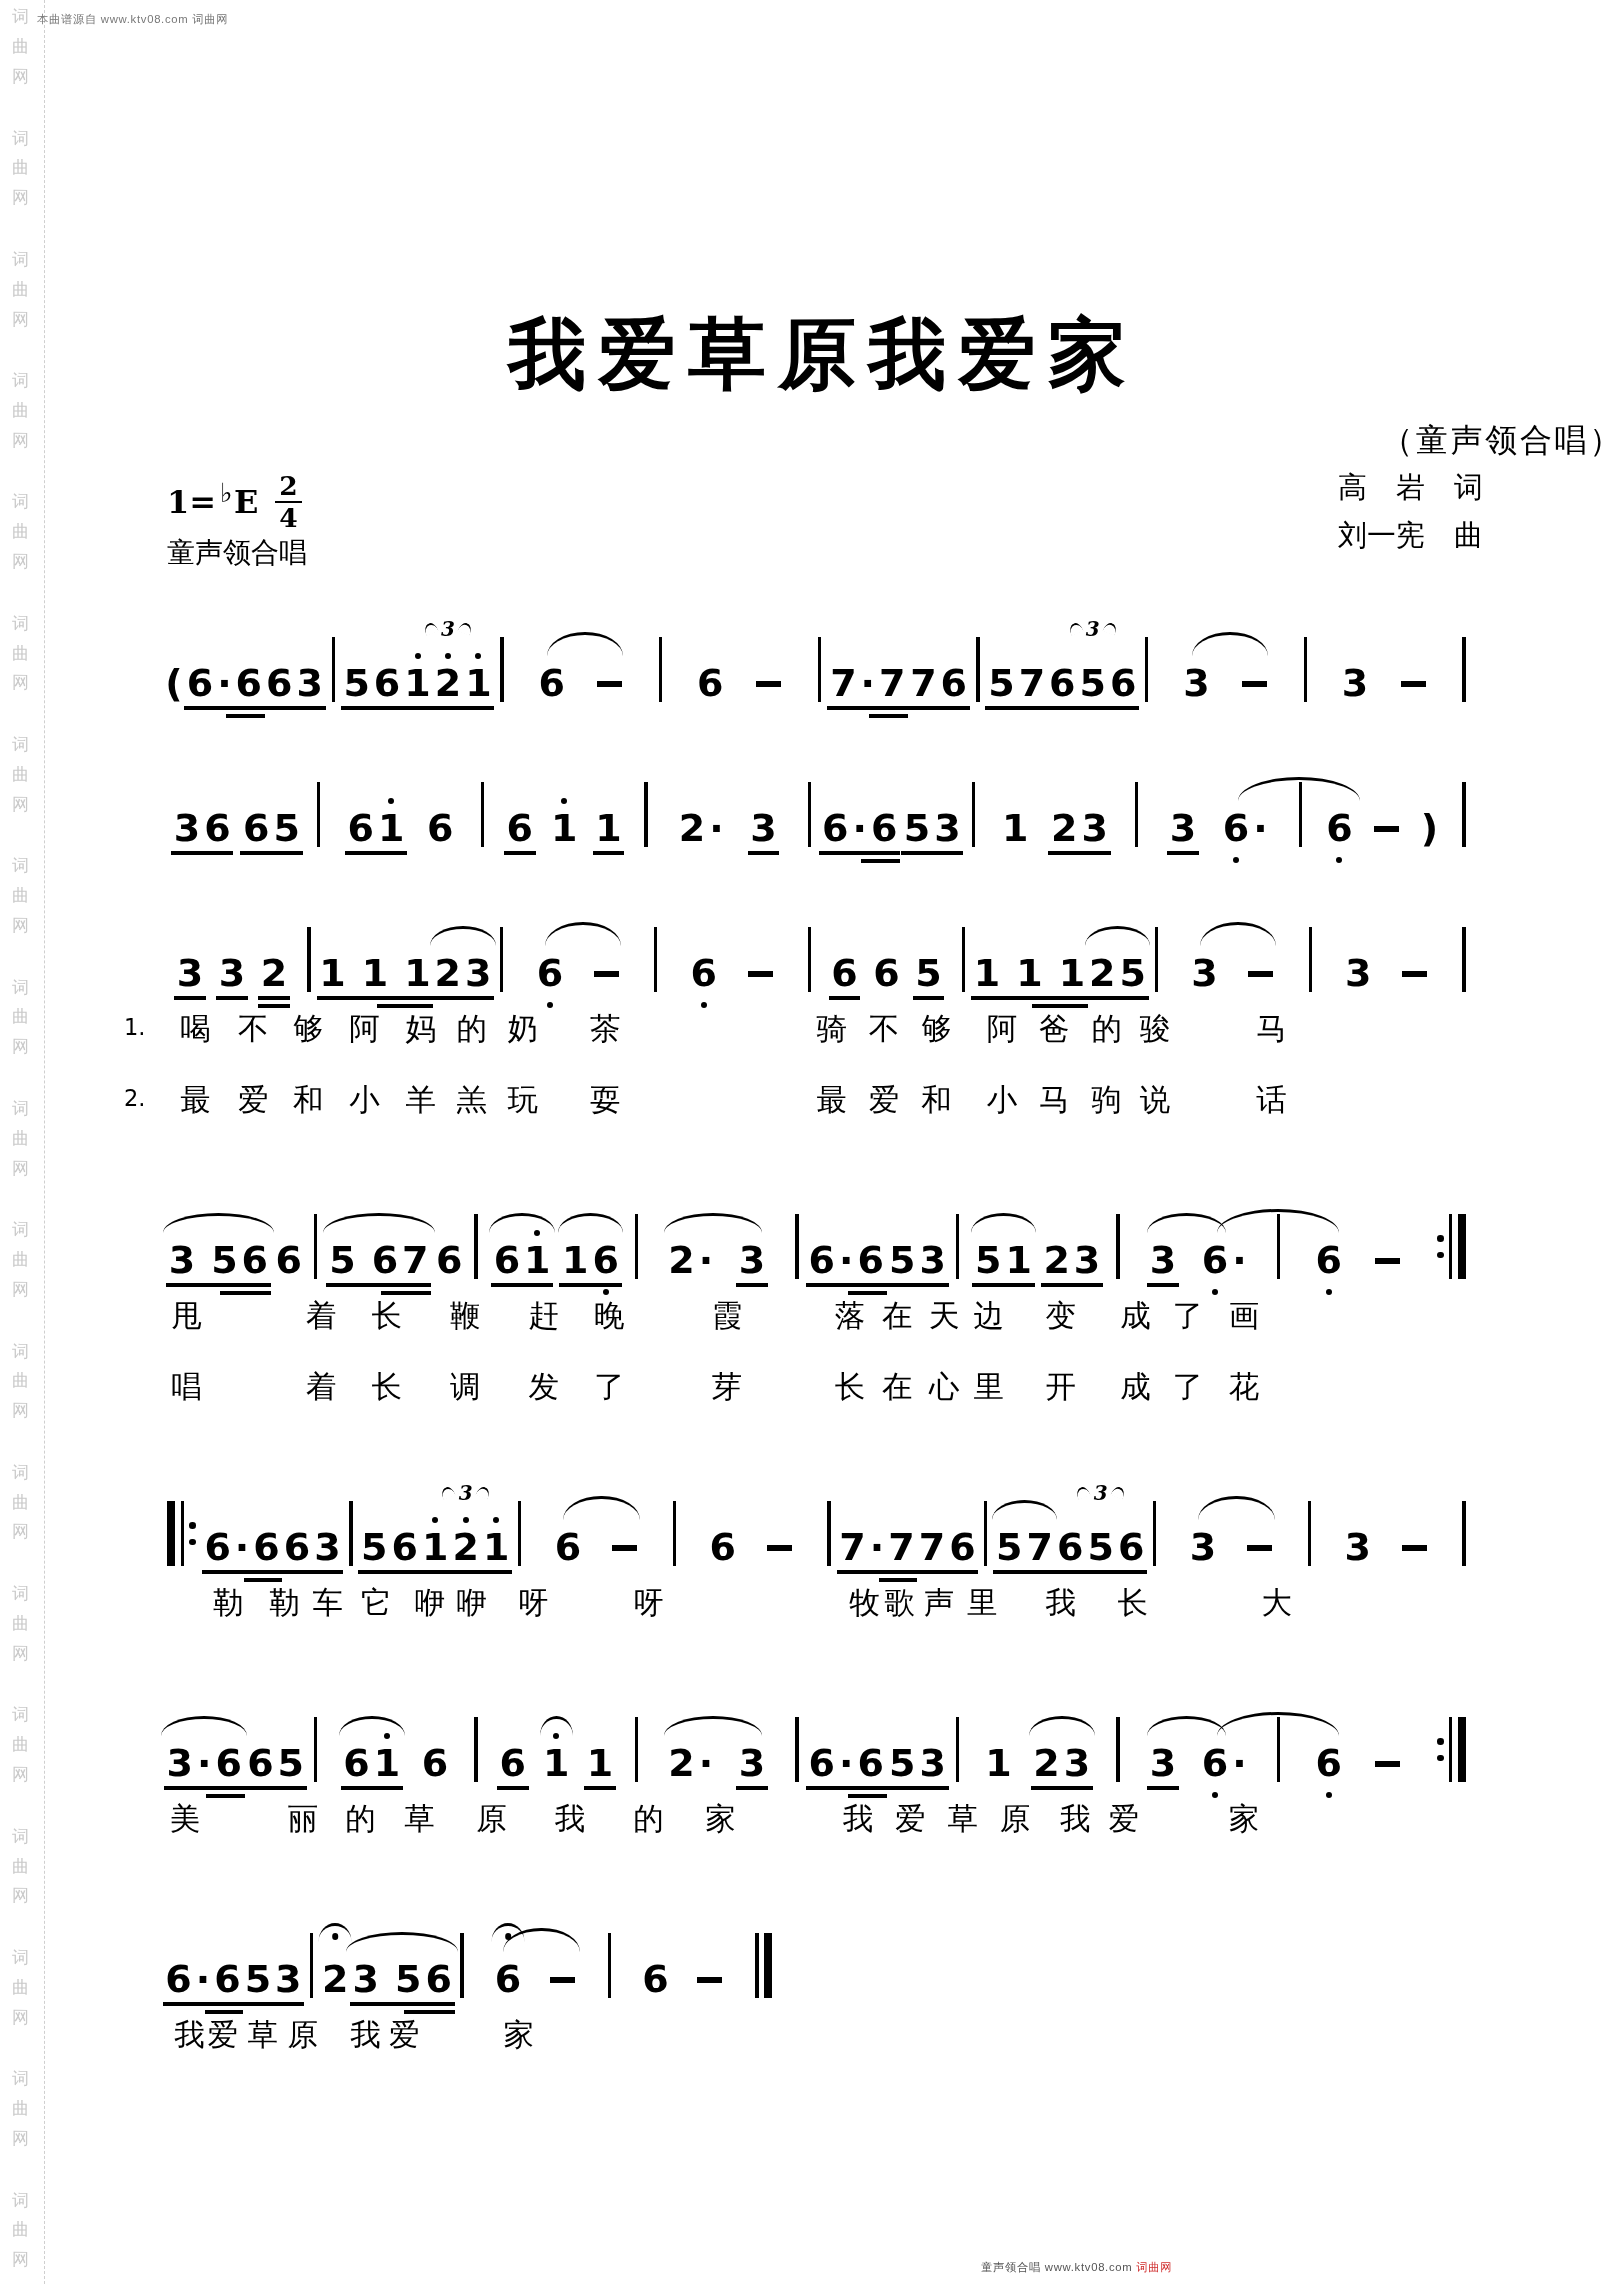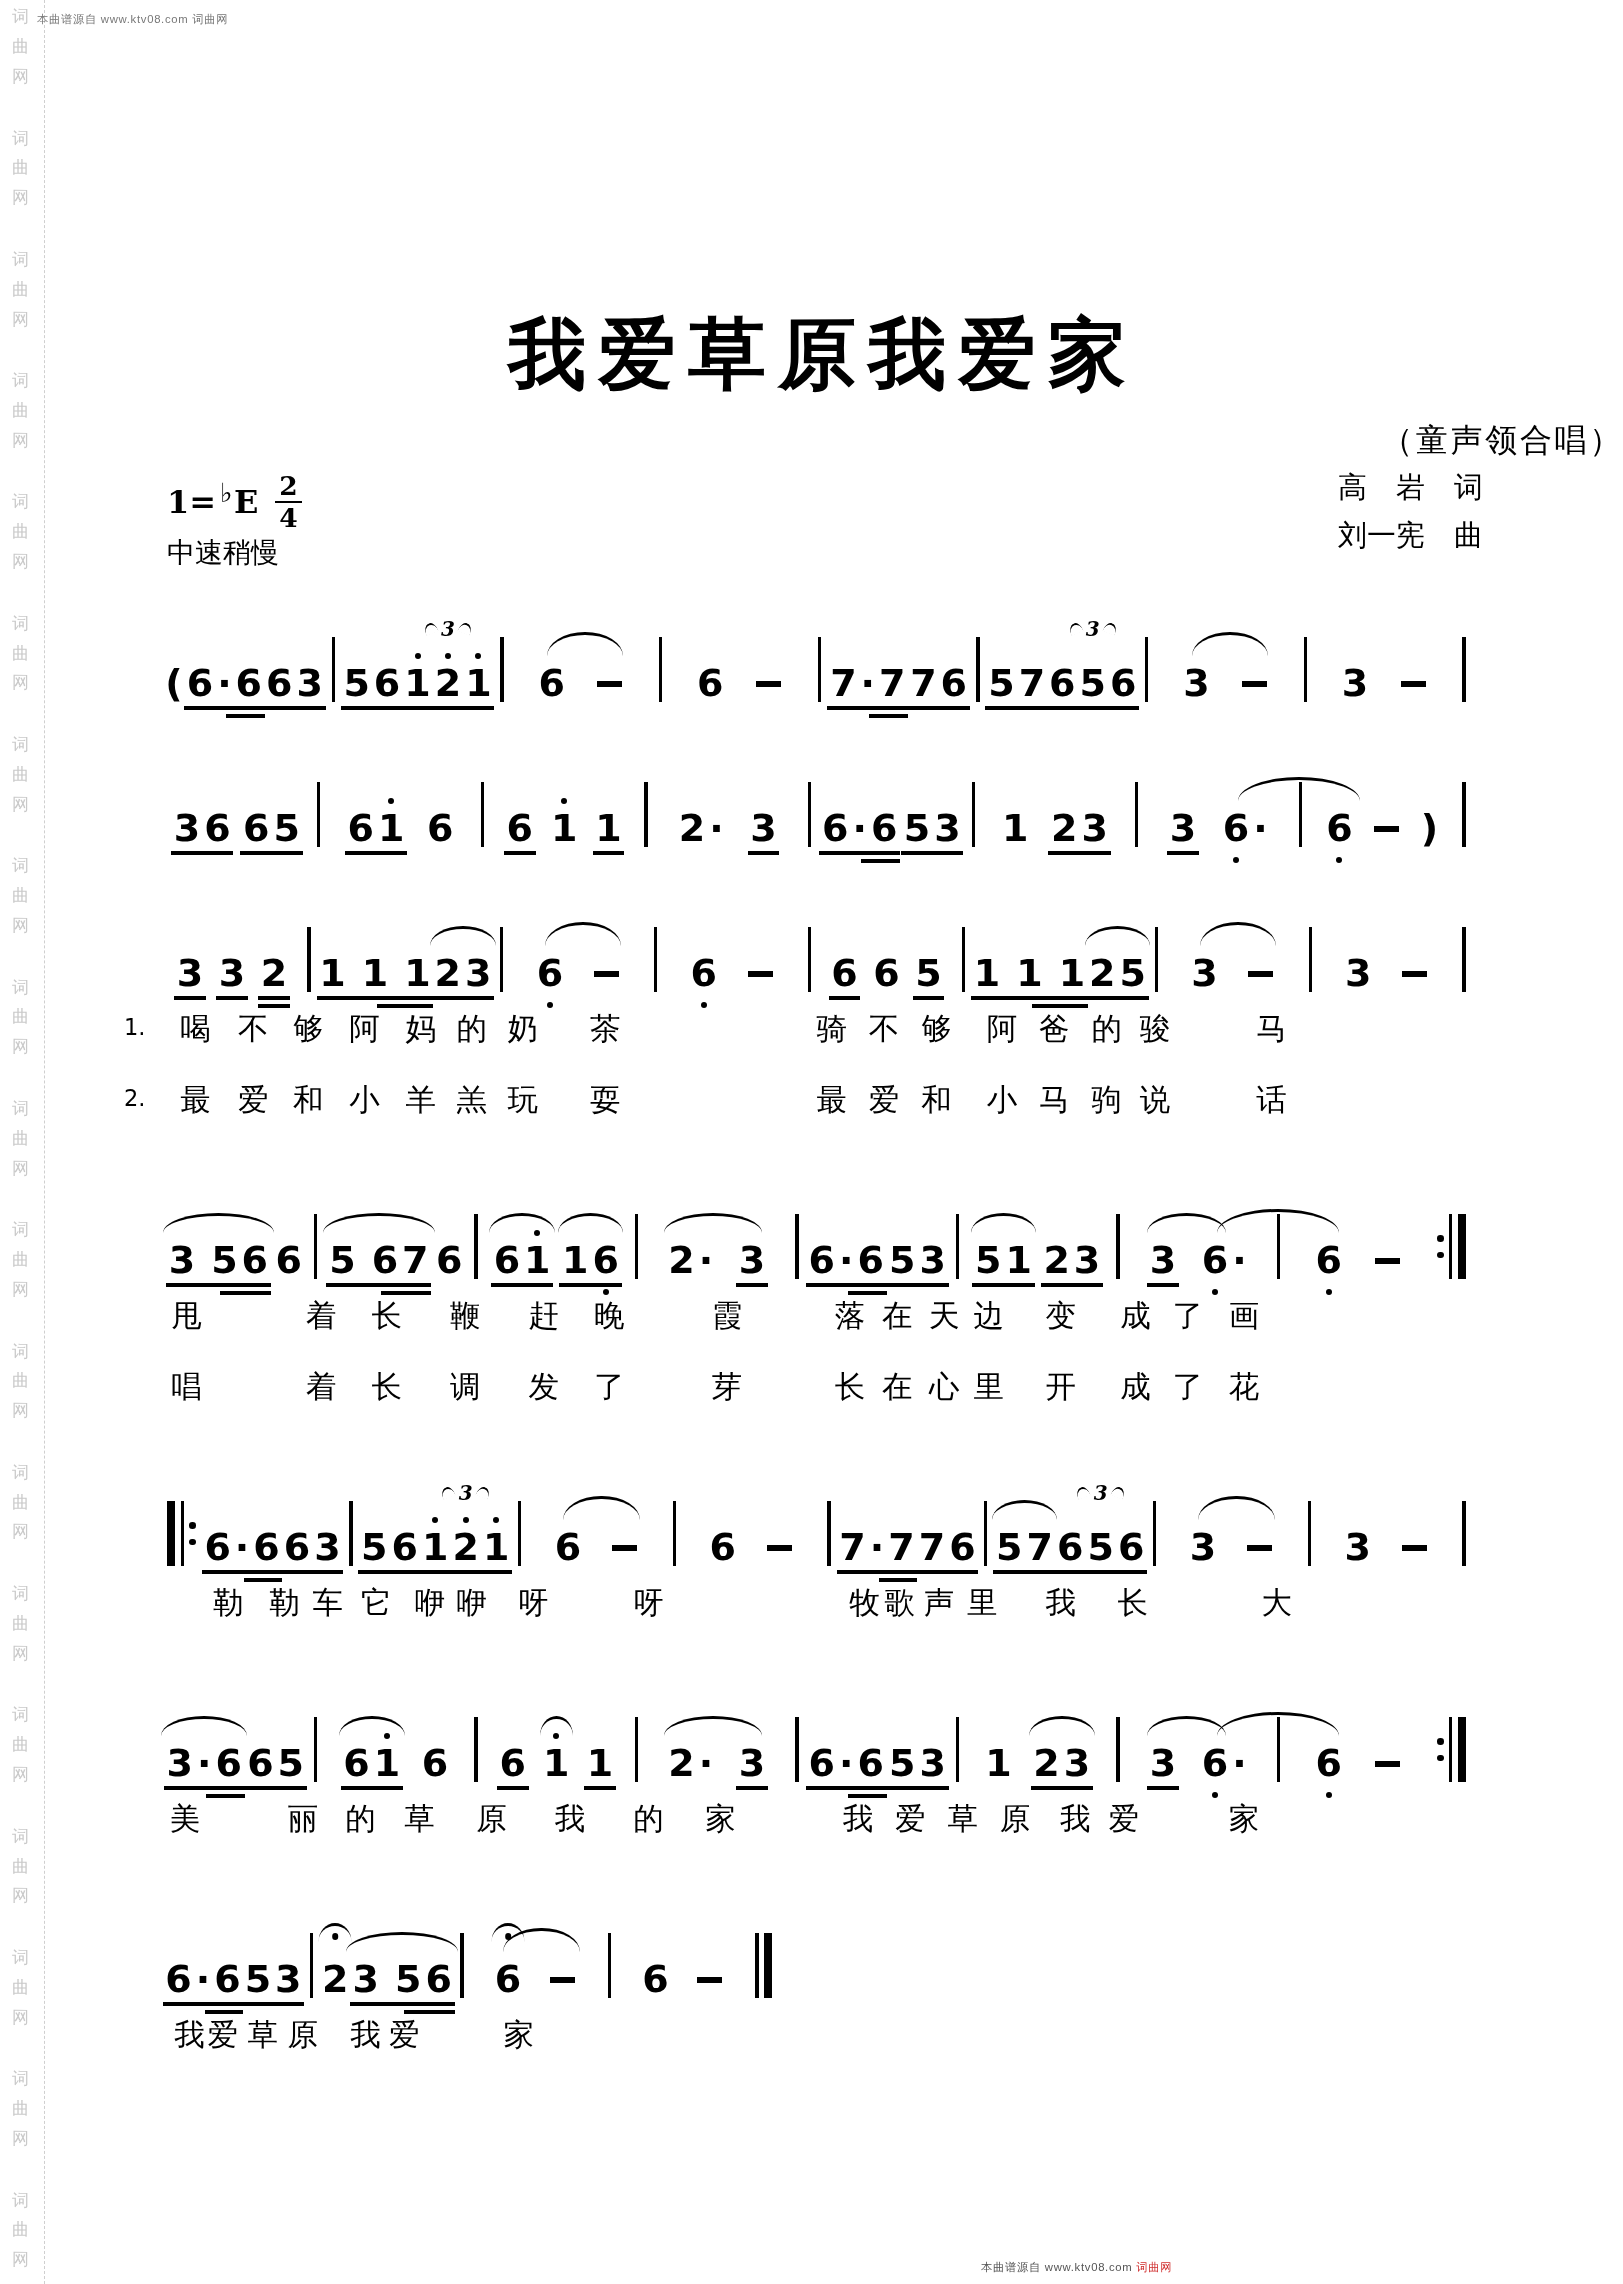--- a/index.html
+++ b/index.html
@@ -146,21 +146,21 @@
 
   <div class="keyblock">
     <span>1=</span>
       <span class="flat">♭</span>
       <span>E</span>
     <span class="meter">
         <b>2</b>
         <b>4</b>
       </span>
   </div>
-  <div class="tempo">中速稍慢</div>
+  <div class="tempo">童声领合唱</div>
 
   <div class="credits">
     <div>高　岩　词</div>
     <div>刘一宪　曲</div>
   </div>
 
   <div class="music" id="music">
       <div class="system">
         <div class="noterow">
           <div class="m">
@@ -1005,16 +1005,16 @@
           <span class="lyr" style="left: 13.9%;">草</span>
           <span class="lyr" style="left: 20.4%;">原</span>
           <span class="lyr" style="left: 30.6%;">我</span>
           <span class="lyr" style="left: 36.9%;">爱</span>
           <span class="lyr" style="left: 55.5%;">家</span>
         </div>
       </div>
     </div>
 
   <div class="wm-bottom">
-    <span>本曲谱源自 www.ktv08.com </span><span class="red">词曲网</span>
+    <span>童声领合唱 www.ktv08.com </span><span class="red">词曲网</span>
   </div>
 </div>
 
 
 </body></html>

